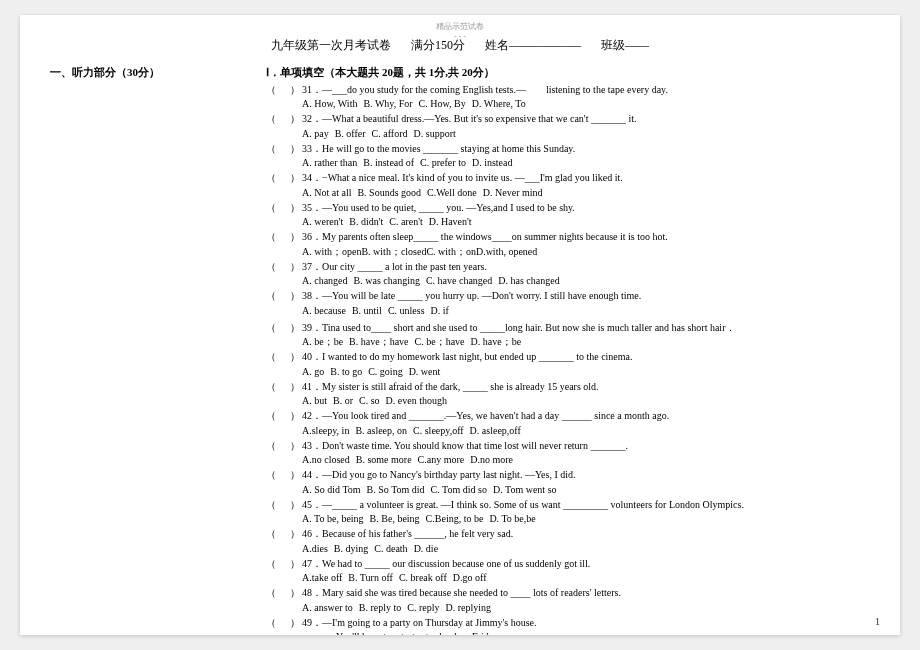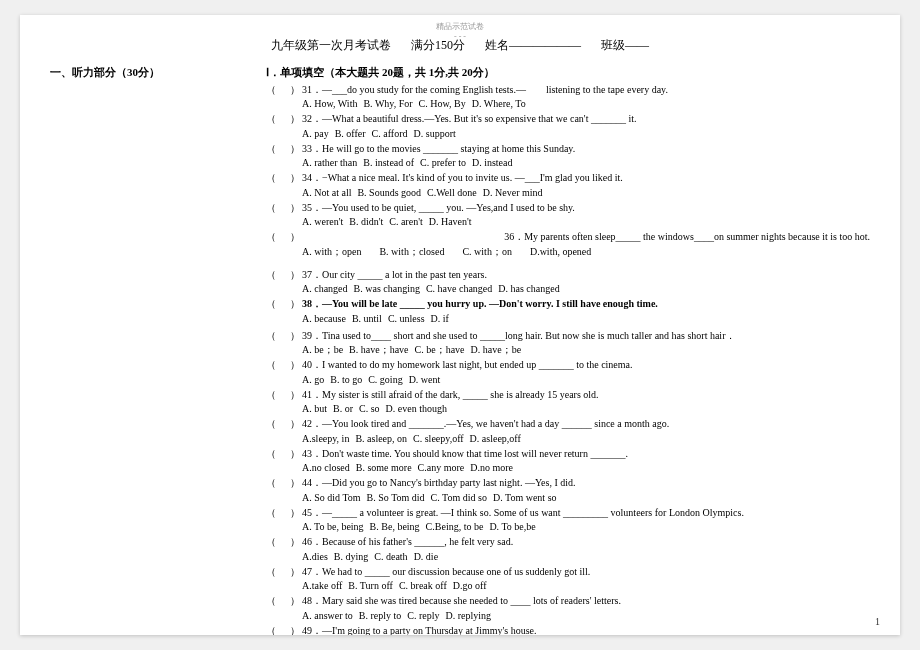--- a/index.html
+++ b/index.html
@@ -195,24 +195,24 @@
               <span>B. didn't</span>
               <span>C. aren't</span>
               <span>D. Haven't</span>
             </div>
           </div>
           <div style="margin-bottom: 1px;">
             <div style="display:flex; align-items:flex-start;">
       <span style="width:12px; flex-shrink:0; font-size:10px;">（</span>
       <span style="width:12px; flex-shrink:0; font-size:10px;">　</span>
       <span style="width:12px; flex-shrink:0; font-size:10px;">）</span>
-      <div style="flex:1; font-size:10px; line-height:1.45;text-align:right;">
+      <div style="flex:1; font-size:10px; line-height:1.45;">
         <span style="font-weight:normal;">36．My parents often sleep_____ the windows____on summer nights because it is too hot.</span></div>
             </div>
-            <div style="display:flex; gap:18px; flex-wrap:wrap; padding-left:36px; font-size:10px; line-height:1.4; margin-bottom:9px;">
+            <div style="display:flex; gap:0; flex-wrap:wrap; padding-left:36px; font-size:10px; line-height:1.4; margin-bottom:1px;">
               <span>A. with；open</span>
               <span>B. with；closed</span>
               <span>C. with；on</span>
               <span>D.with, opened</span>
             </div>
           </div>
           <div style="margin-bottom: 1px;">
             <div style="display:flex; align-items:flex-start;">
       <span style="width:12px; flex-shrink:0; font-size:10px;">（</span>
       <span style="width:12px; flex-shrink:0; font-size:10px;">　</span>
@@ -226,21 +226,21 @@
               <span>C. have changed</span>
               <span>D. has changed</span>
             </div>
           </div>
           <div style="margin-bottom: 1px;">
             <div style="display:flex; align-items:flex-start;">
       <span style="width:12px; flex-shrink:0; font-size:10px;">（</span>
       <span style="width:12px; flex-shrink:0; font-size:10px;">　</span>
       <span style="width:12px; flex-shrink:0; font-size:10px;">）</span>
       <div style="flex:1; font-size:10px; line-height:1.45;">
-        <span style="font-weight:bold;">38．—You will be late _____ you hurry up. —Don't worry. I still have enough time.</span></div>
+        <span style="font-weight:normal;">38．—You will be late _____ you hurry up. —Don't worry. I still have enough time.</span></div>
             </div>
             <div style="display:flex; gap:6px; flex-wrap:wrap; padding-left:36px; font-size:10px; line-height:1.4; margin-bottom:3px;">
               <span>A. because</span>
               <span>B. until</span>
               <span>C. unless</span>
               <span>D. if</span>
             </div>
           </div>
           <div style="margin-bottom: 1px;">
             <div style="display:flex; align-items:flex-start;">

